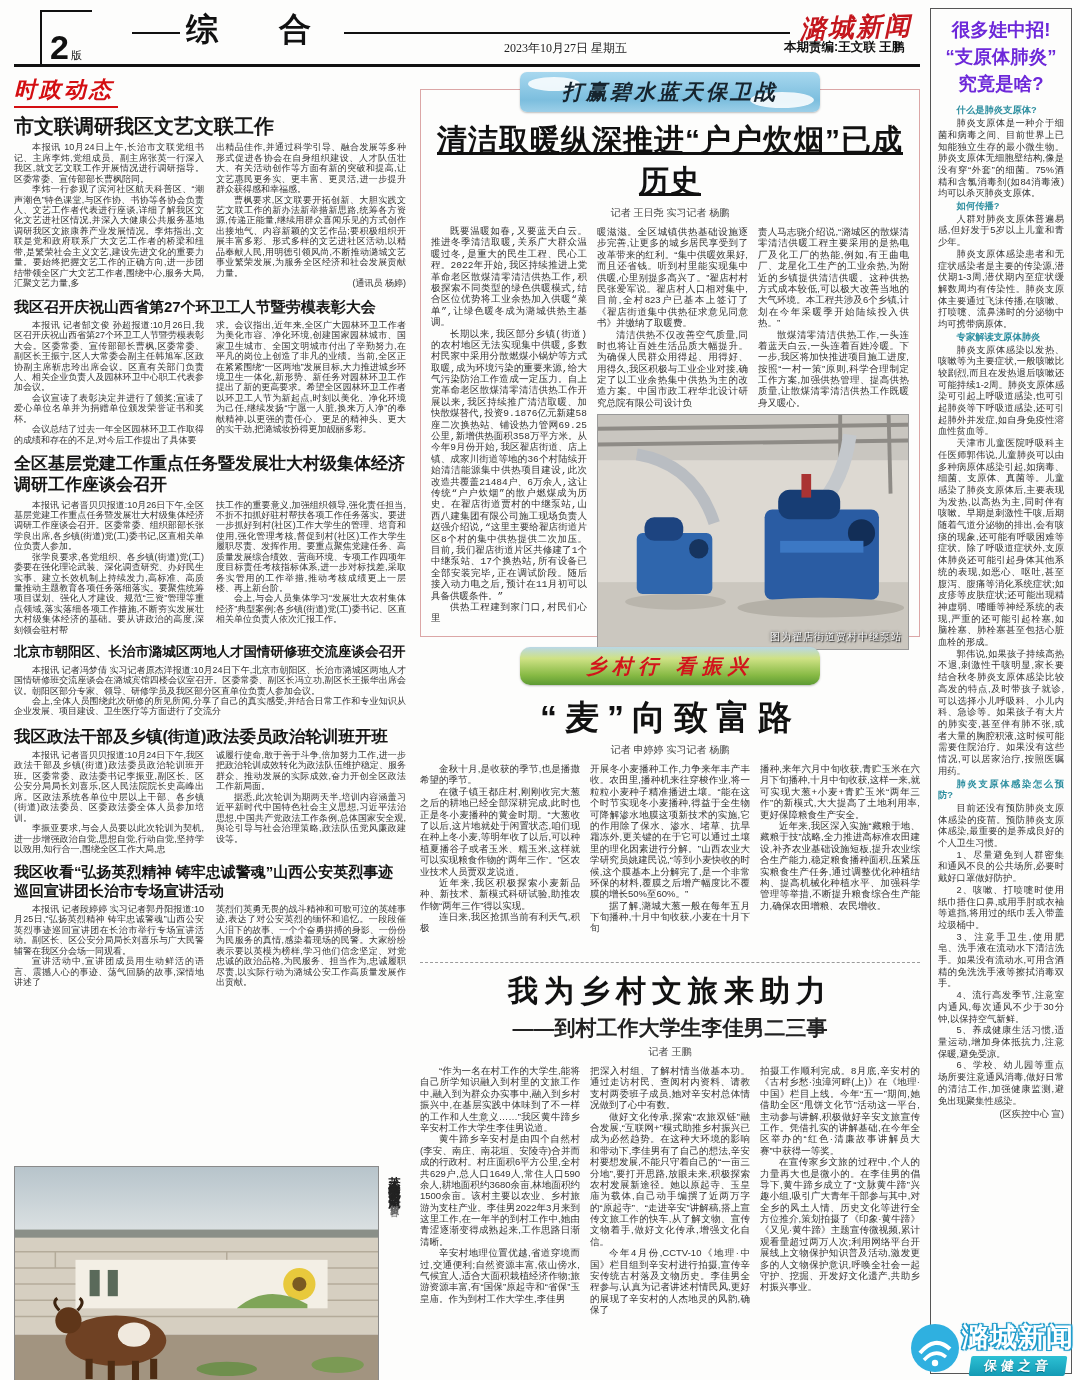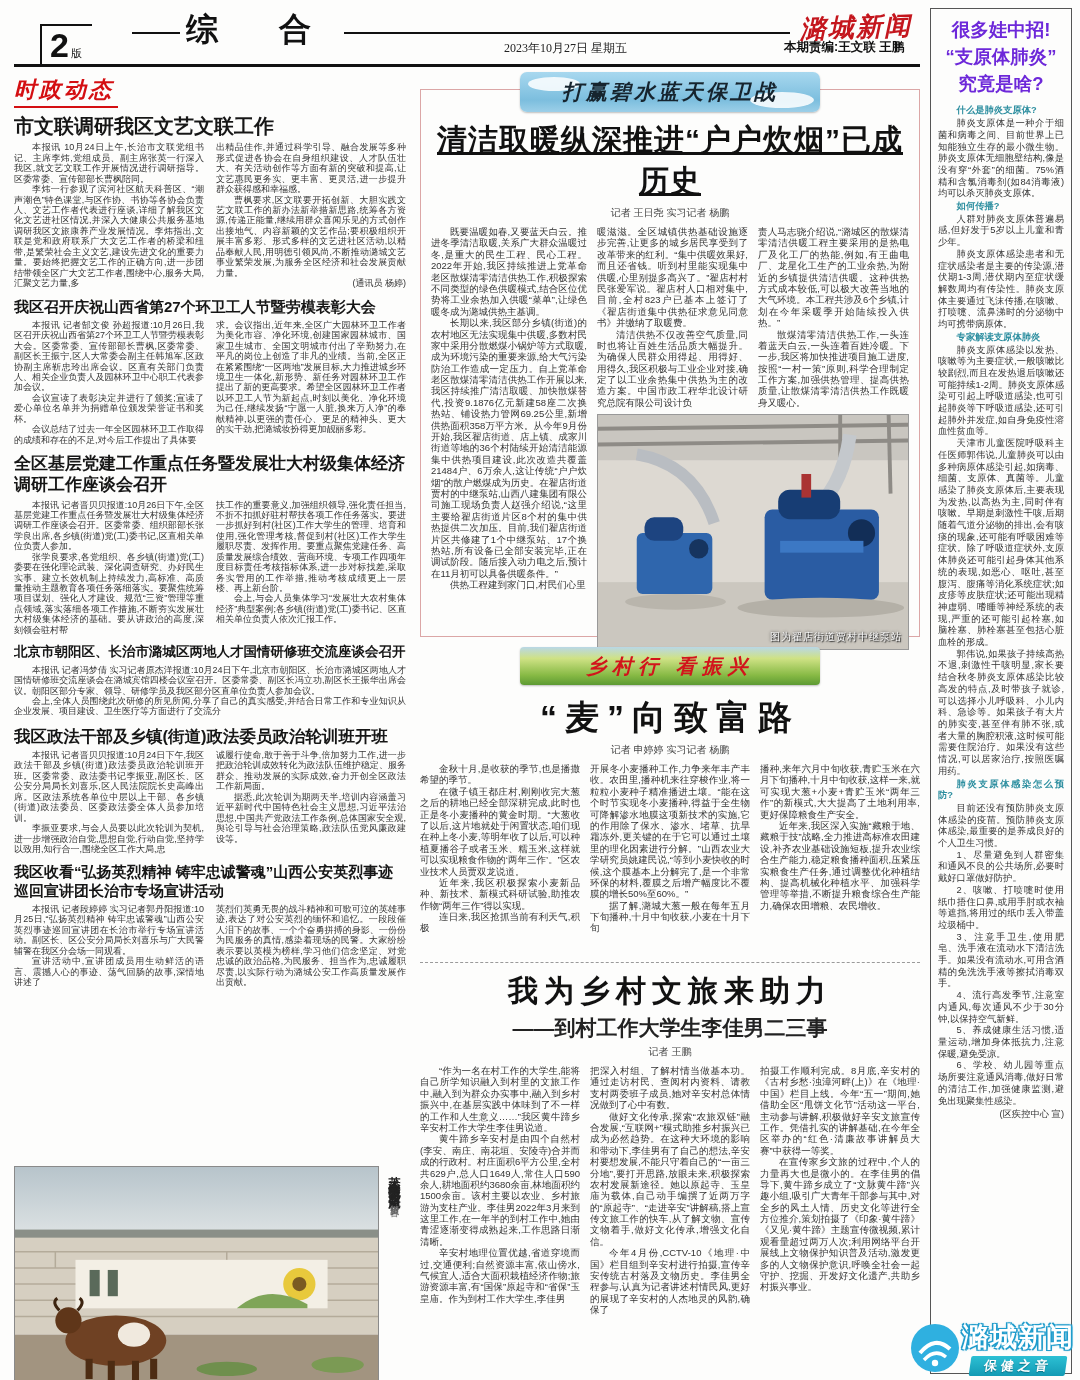--- a/index.html
+++ b/index.html
@@ -2,22 +2,22 @@
 <html><head>
 <meta charset="utf-8">
 <style>
   html,body{margin:0;padding:0;background:#e8e8e8;}
   .page{position:relative;width:1080px;height:1380px;margin:0 auto;background:#fdfdfc;
         font-family:"Liberation Sans","DejaVu Sans",sans-serif;color:#2a2a2a;overflow:hidden;
         display:flex;}
   
   .main{width:942px;padding:6px 6px 4px 14px;box-sizing:border-box;}
   .masthead{position:relative;height:58px;border-bottom:3px solid #111;}
-  .pagenum-box{position:absolute;left:26px;top:18px;border-left:2px solid #111;border-top:2px solid #111;
-        padding:0 10px 0 8px;text-align:center;}
+  .pagenum-box{position:absolute;left:26px;top:4px;border-left:2px solid #111;border-top:2px solid #111;
+        padding:16px 10px 0 8px;text-align:center;}
   .pagenum-box .num{font-size:34px;font-weight:900;color:#111;}
   .pagenum-box .ban{font-size:11px;color:#111;margin-left:2px;}
   .mast-line{position:absolute;top:26px;height:2px;background:#111;}
   .section-title{position:absolute;left:172px;top:2px;font-size:32px;font-weight:900;letter-spacing:26px;color:#111;}
   .mast-date{position:absolute;left:490px;top:34px;font-size:12px;font-family:"Liberation Serif","DejaVu Serif",serif;color:#222;}
   .mast-editor{position:absolute;left:770px;top:33px;font-size:12.5px;font-weight:700;color:#111;}
   .mast-logo{position:absolute;right:8px;top:4px;font-size:26px;font-weight:900;font-style:italic;
         color:#c4161d;letter-spacing:2px;transform:rotate(-2deg);}
   .content{display:flex;margin-top:6px;}
   
@@ -46,31 +46,31 @@
   .heat-banner{width:300px;height:40px;margin:-18px auto 4px auto;position:relative;border-radius:7px;
         background:linear-gradient(180deg,#a8d8ef 0%,#7cbede 70%,#9ccfe8 100%);
         display:flex;align-items:center;justify-content:center;box-shadow:0 1px 2px rgba(0,0,0,.25);}
   .heat-banner:before,.heat-banner:after{content:"";position:absolute;background:#fff;border-radius:50%;opacity:.85;}
   .heat-banner:before{width:52px;height:14px;left:8px;top:5px;}
   .heat-banner:after{width:64px;height:16px;right:6px;bottom:4px;}
   .banner-text{font-size:21px;font-weight:900;font-style:italic;color:#16242e;letter-spacing:3px;z-index:1;}
   .big-title{text-align:center;font-size:30px;font-weight:900;color:#111;margin:8px 0 4px 0;letter-spacing:1px;text-decoration:underline;}
   .byline{text-align:center;font-size:10px;color:#444;margin-bottom:6px;}
   .heat-body{display:flex;gap:10px;height:424px;overflow:hidden;}
-  .h-col1{width:156px;flex:none;}
+  .h-col1{width:156px;flex:none;font-family:Liberation Mono, monospace;}
   .h-right{flex:1;display:flex;flex-direction:column;min-width:0;}
   .h-right-cols{display:flex;gap:10px;height:182px;overflow:hidden;}
   .h-right-cols .tcol{height:100%;}
   .mcol{font-size:9.5px;line-height:1.2;}
   .h-photo{flex:1;margin-top:6px;position:relative;border:1px solid #999;overflow:hidden;}
   .h-photo svg{display:block;width:100%;height:100%;}
   .photo-cap{position:absolute;right:6px;bottom:5px;color:#fff;font-size:10px;letter-spacing:1px;
         text-shadow:0 0 3px #333,1px 1px 1px #222;}
   .wheat{margin-top:10px;}
-  .field-banner{width:300px;height:38px;margin:0 auto 2px auto;position:relative;border-radius:4px;
+  .field-banner{width:300px;height:38px;margin:0 auto 2px auto;position:relative;border-radius:10px;
         background:linear-gradient(180deg,#b9d7e6 0%,#cfe285 30%,#86b944 75%,#5d9a33 100%);
         display:flex;align-items:center;justify-content:center;box-shadow:0 1px 2px rgba(0,0,0,.25);}
   .field-banner .banner-text{color:#d2141b;letter-spacing:6px;font-size:20px;}
   .wheat-title{text-align:center;font-size:34px;font-weight:900;color:#111;letter-spacing:8px;margin:10px 0 2px 0;}
   .wheat-cols,.tour-cols{display:flex;gap:10px;overflow:hidden;}
   .wheat-cols{height:190px;}
   .wheat-cols .tcol,.tour-cols .tcol,.h-col1,.h-right-cols .tcol{font-size:9.5px;line-height:1.2;}
   .tour{border-top:1px dashed #9a9a9a;margin-top:9px;padding-top:6px;}
   .tour-title{text-align:center;font-size:30px;font-weight:900;color:#111;letter-spacing:6px;margin:2px 0 2px 0;}
   .tour-sub{text-align:center;font-size:21px;font-weight:700;color:#222;margin:2px 0 3px 0;}

